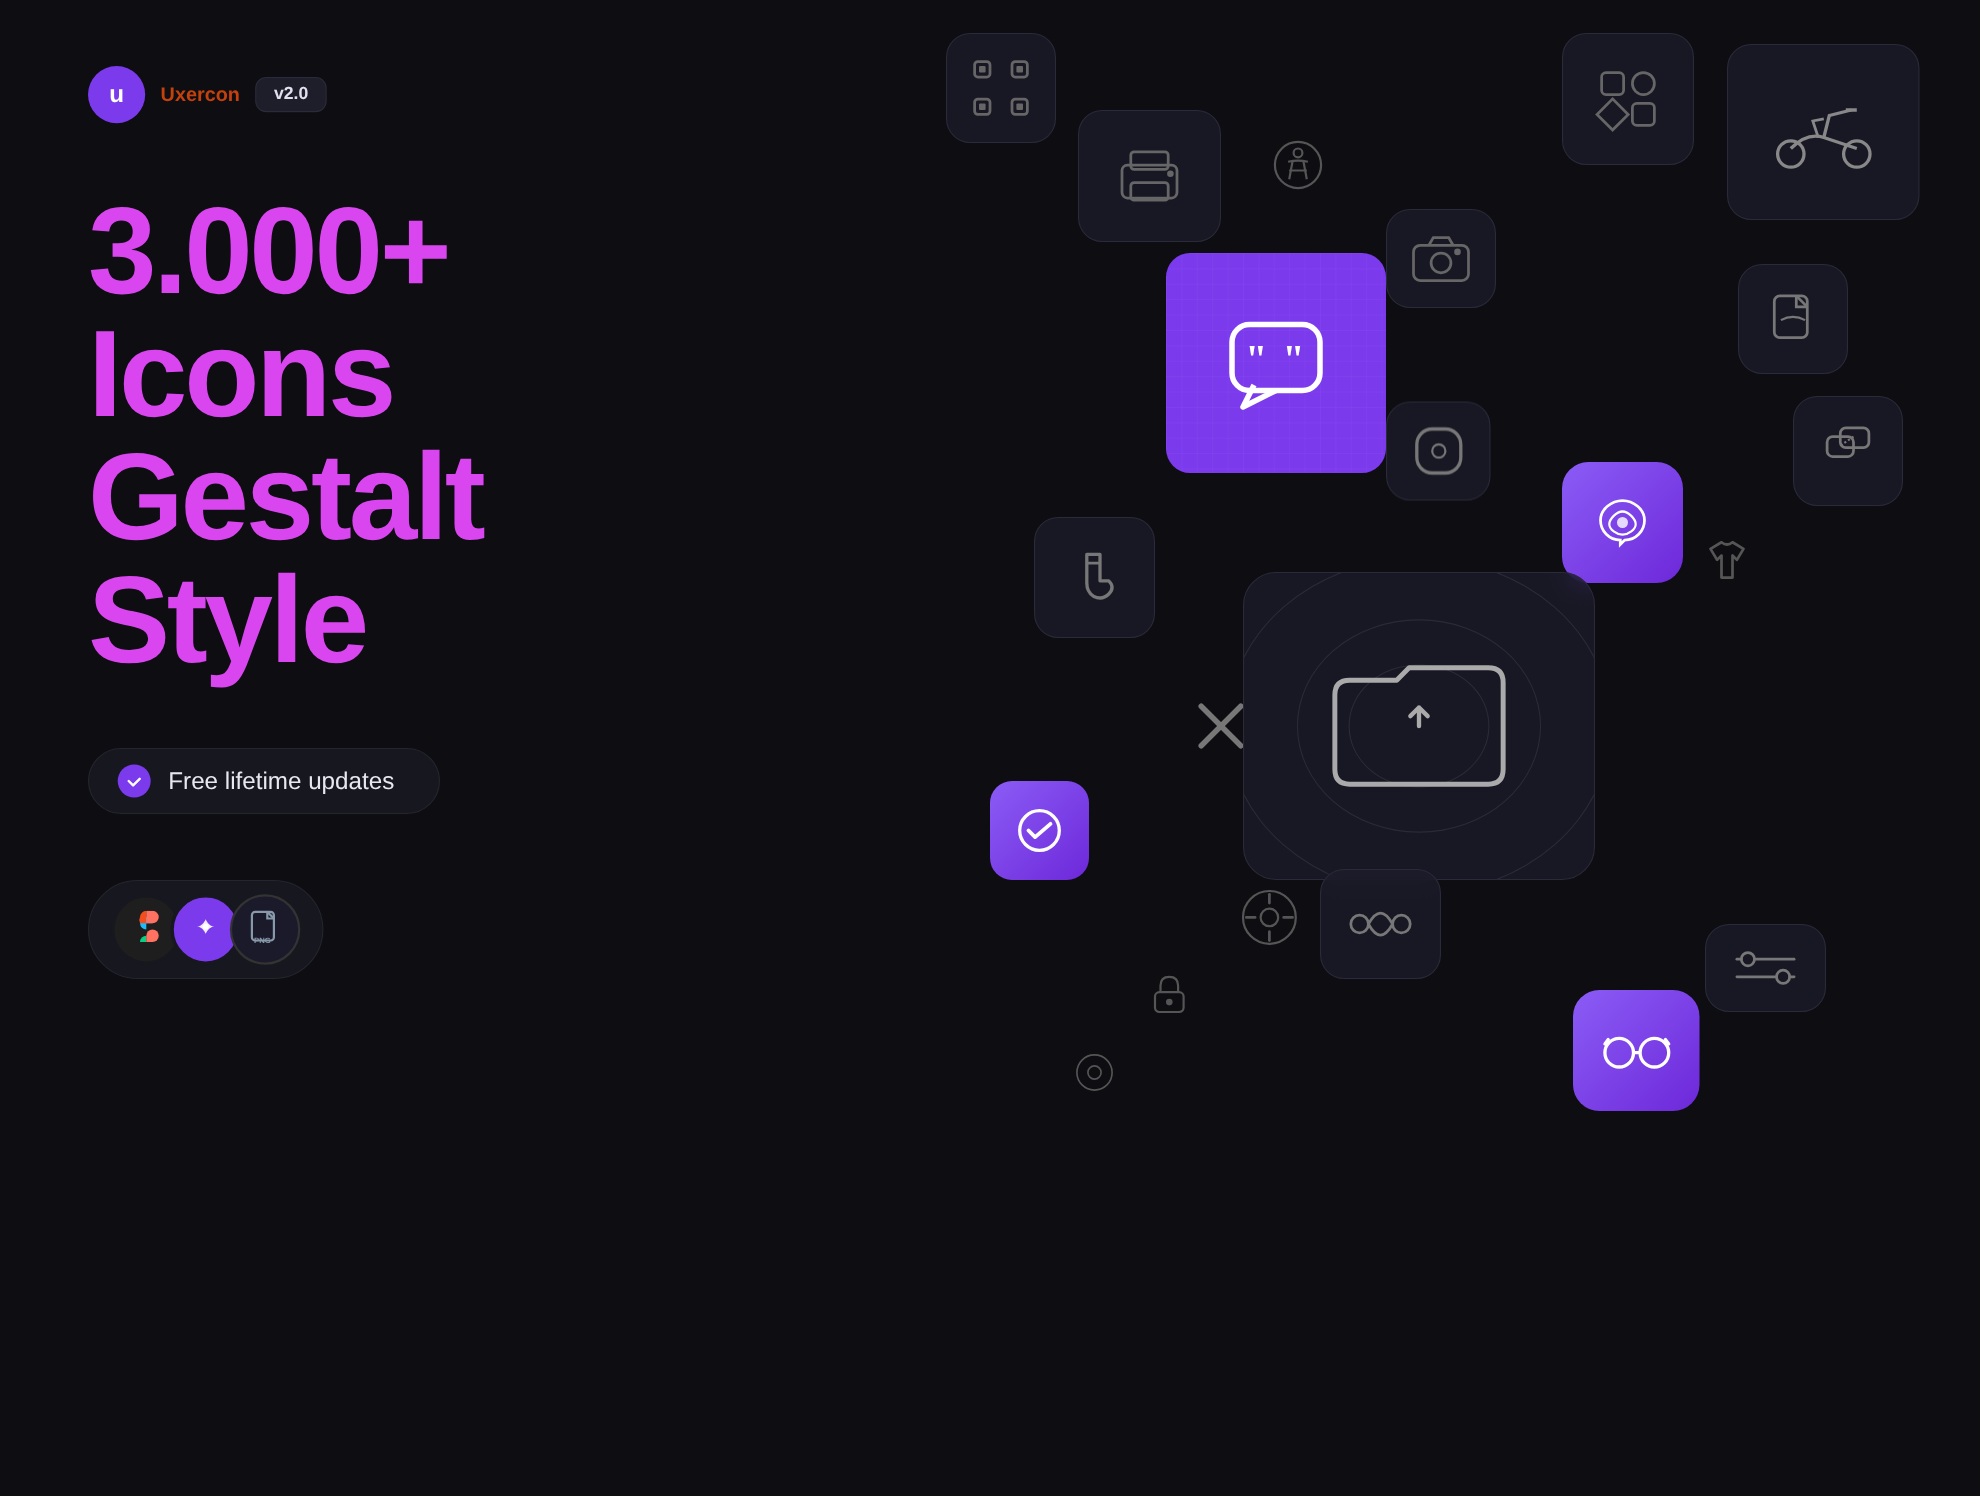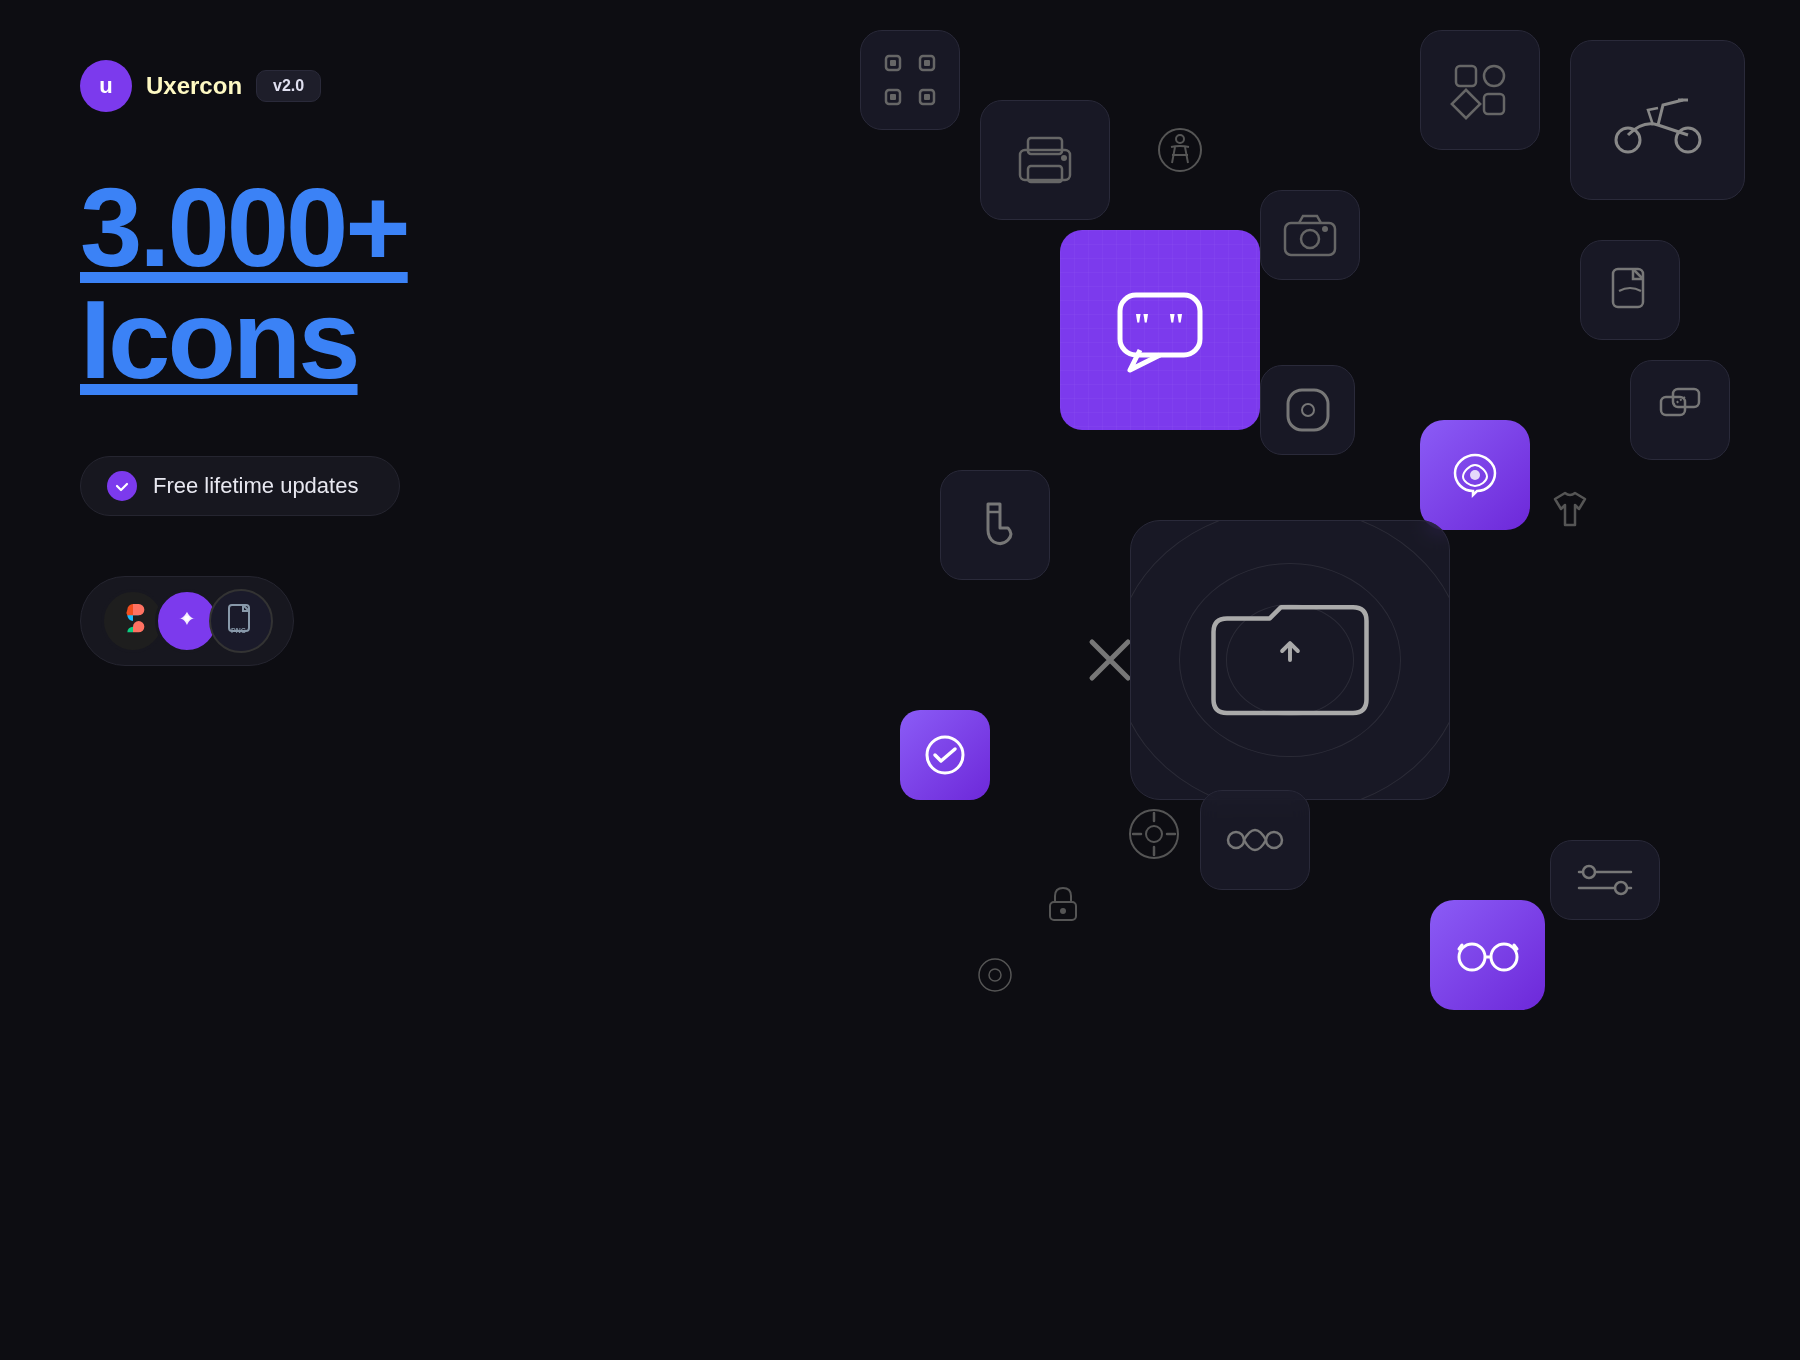--- a/index.html
+++ b/index.html
@@ -34,43 +34,42 @@
       border-radius: 50%;
       display: flex;
       align-items: center;
       justify-content: center;
       color: white;
       font-weight: 800;
       font-size: 22px;
     }
 
     .logo-name {
-      color: #fef9c3;
-      font-size: 24px;
+      color: #c2410c;
+      font-size: 18px;
       font-weight: 600;
     }
 
     .version-badge {
       background: #1e1e2a;
       border: 1px solid #2a2a3a;
       color: #e0e0f0;
       font-size: 16px;
       font-weight: 600;
       padding: 6px 16px;
       border-radius: 10px;
     }
 
     .main-heading {
-      color: #3b82f6;
+      color: #d946ef;
       font-size: 112px;
       font-weight: 900;
       line-height: 1.0;
       letter-spacing: -3px;
       margin-bottom: 60px;
-      text-decoration: underline;
     }
 
     .features-list {
       display: flex;
       flex-direction: row;
       gap: 18px;
       margin-bottom: 60px;
     }
 
     .feature-item {
@@ -227,20 +226,21 @@
   <div class="logo-bar">
     <div class="logo-icon">
       <span>u</span>
     </div>
     <span class="logo-name">Uxercon</span>
     <span class="version-badge">v2.0</span>
   </div>
 
   <h1 class="main-heading">
     <span>3.000+ Icons</span><br>
+    <span>Gestalt Style</span>
   </h1>
 
   <div class="features-list">
     <div class="feature-item">
       <div class="feature-check">
         <svg viewBox="0 0 14 14" fill="none">
           <path d="M2 7l4 4 6-6" stroke="white" stroke-width="2.2" stroke-linecap="round" stroke-linejoin="round"></path>
         </svg>
       </div>
       <span class="feature-text">Free lifetime updates</span>

